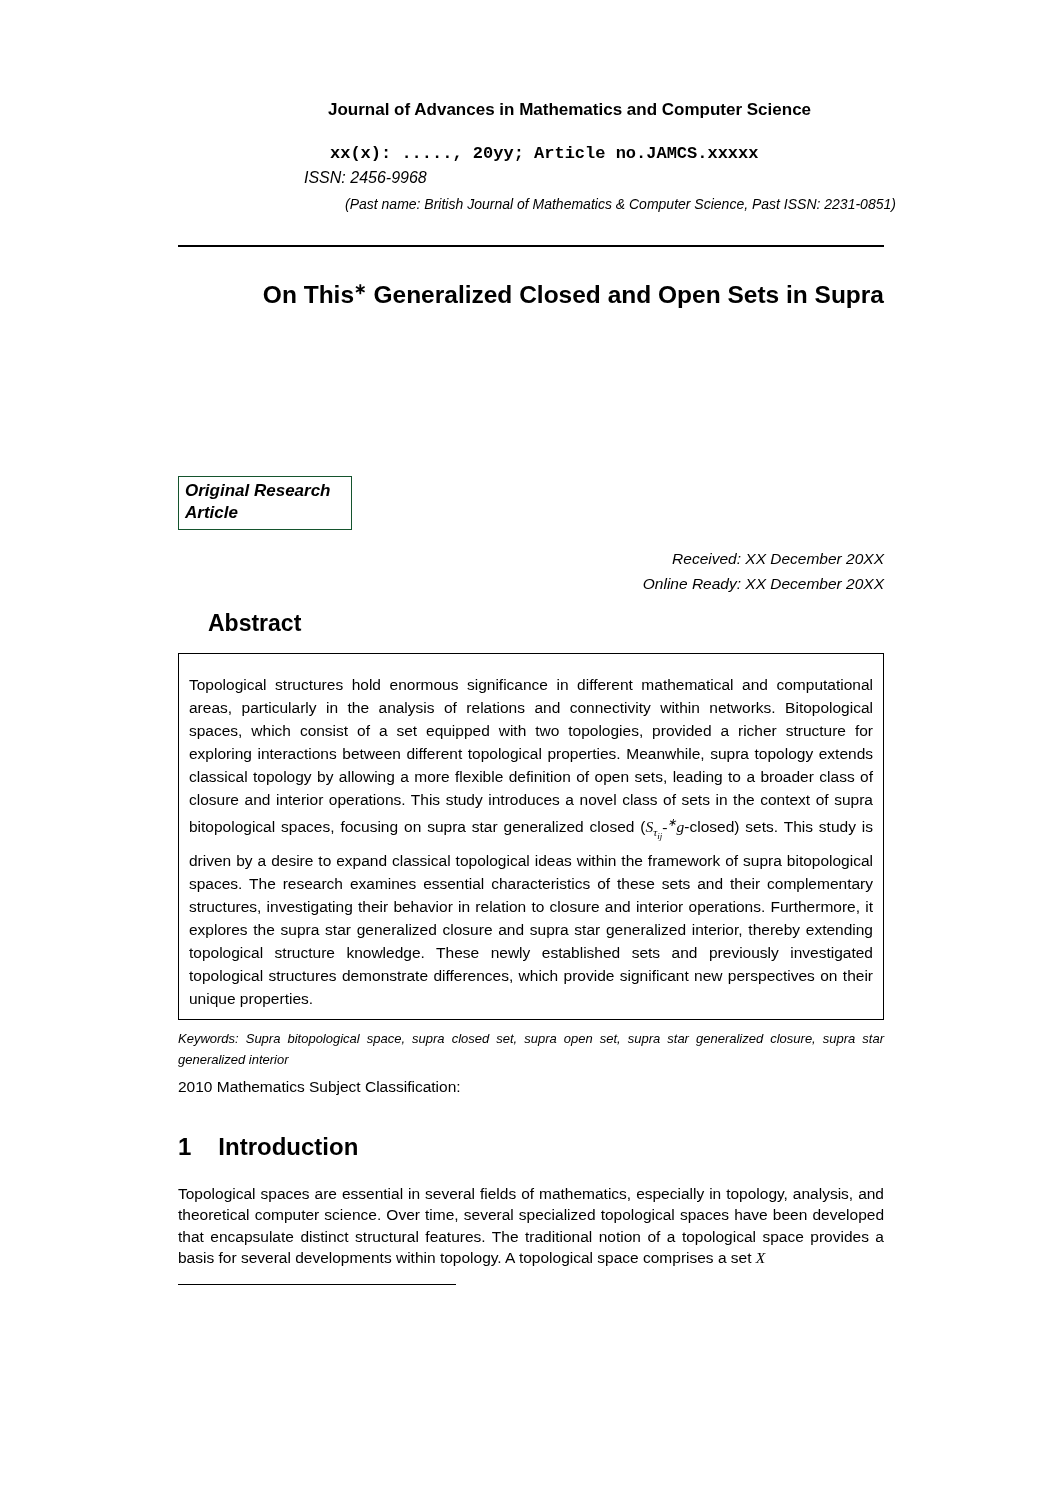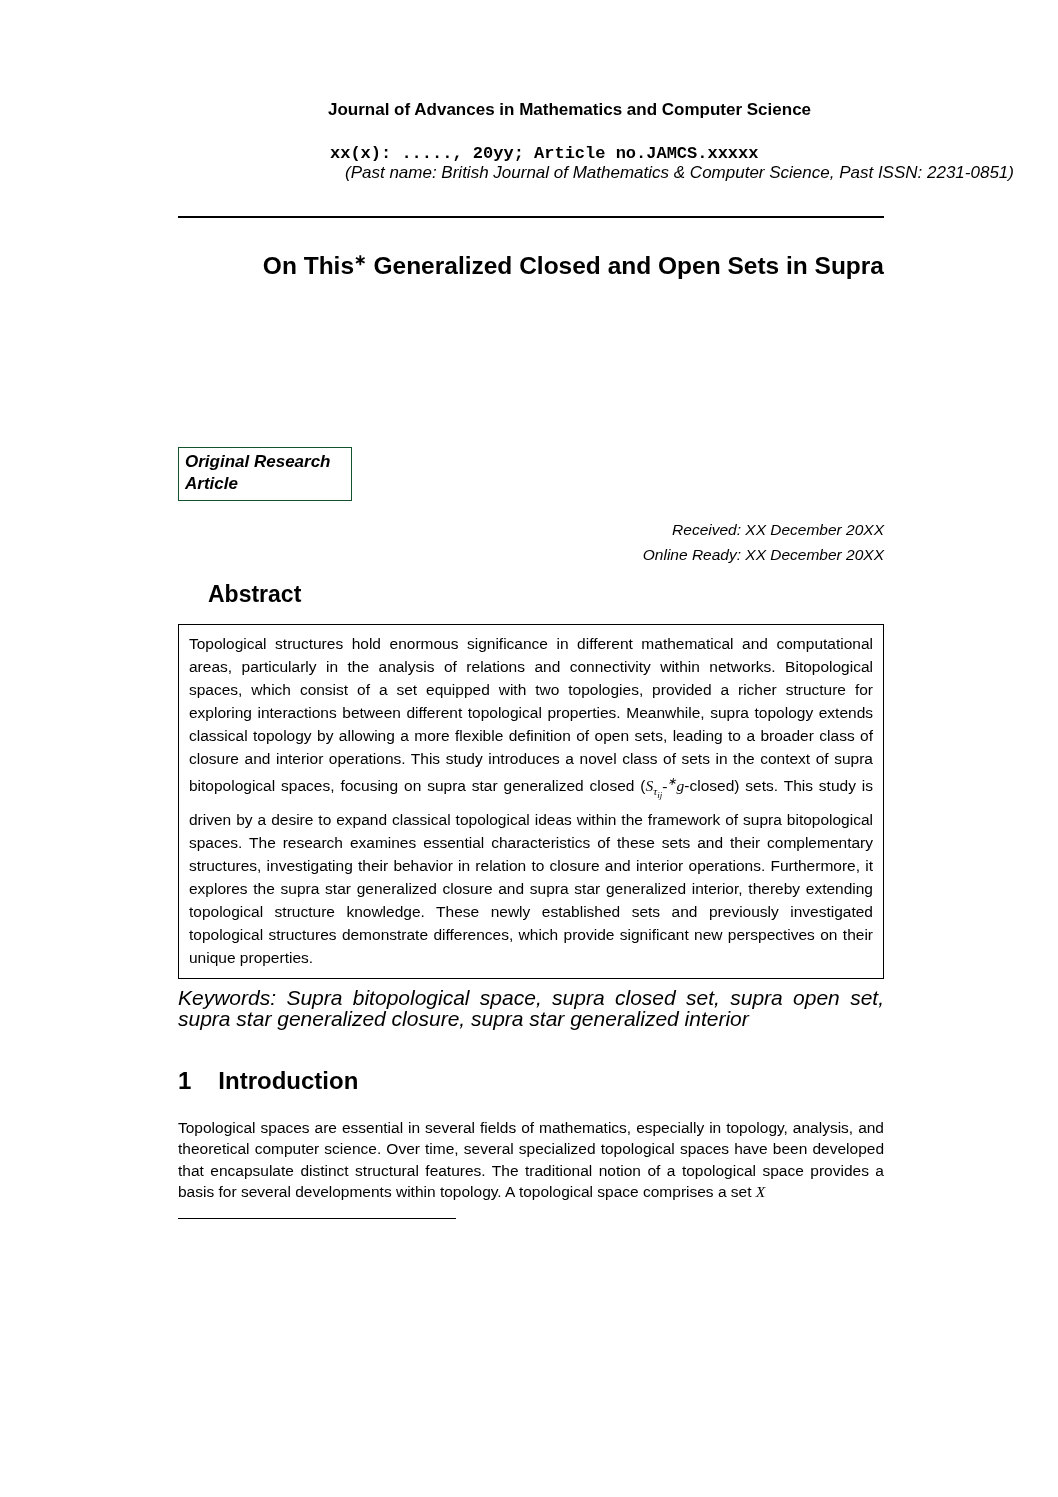--- a/index.html
+++ b/index.html
@@ -16,21 +16,21 @@
     position: relative;
     width: 1058px;
     height: 1246px;
     padding: 100px 174px 0 178px;
   }
 
   
   .hdr-journal { font-weight: bold; font-size: 17px; padding-left: 150px; white-space: nowrap; }
   .hdr-issue   { font-weight: bold; font-size: 17px; padding-left: 152px; margin-top: 24px; white-space: nowrap; font-family: Liberation Mono, monospace; }
   .hdr-issn    { font-style: italic; font-size: 16px; padding-left: 126px; margin-top: 6px; white-space: nowrap; }
-  .hdr-past    { font-style: italic; font-size: 17px; padding-left: 167px; white-space: nowrap; }
+  .hdr-past    { font-style: italic; font-size: 14px; padding-left: 167px; margin-top: 9px; white-space: nowrap; }
   .header-rule { border: none; border-top: 2px solid #000; margin-top: 33px; }
 
   
   .paper-title {
     margin-top: 27px;
     text-align: right;
     font-weight: bold;
     font-size: 24.5px;
     line-height: 30px;
   }
@@ -61,38 +61,38 @@
   
   .abstract-heading {
     margin-top: 14px;
     margin-left: 30px;
     font-weight: bold;
     font-size: 23px;
   }
   .abstract-box {
     margin-top: 16px;
     border: 1.5px solid #000;
-    padding: 7px 10px 9px 10px;
+    padding: 19px 10px 9px 10px;
     font-size: 15.5px;
     line-height: 23px;
     text-align: justify;
   }
   .math {
     font-family: "Liberation Serif", serif;
     font-style: italic;
   }
   .math sub { font-size: 11px; }
   .math sub sub { font-size: 9px; }
   .math sup { font-size: 11px; }
 
   
   .keywords {
     margin-top: 8px;
     font-style: italic;
-    font-size: 21px;
+    font-size: 13px;
     line-height: 21.5px;
     text-align: justify;
   }
   .msc { margin-top: 7px; font-size: 15.5px; }
 
   
   .section-heading { margin-top: 37px; font-weight: bold; font-size: 24px; }
   .section-heading .sec-num { display: inline-block; margin-right: 27px; }
 
   .body-par {
@@ -112,20 +112,21 @@
 </style>
 </head>
 <body>
 
 <div class="page">
 
   
   <div>
     <div class="hdr-journal">Journal of Advances in Mathematics and Computer Science</div>
     <div class="hdr-issue">xx(x): ....., 20yy; Article no.JAMCS.xxxxx</div>
+    <div class="hdr-issn">ISSN: 2456-9968</div>
     <div class="hdr-past">(Past name: British Journal of Mathematics &amp; Computer Science, Past ISSN: 2231-0851)</div>
   </div>
 
   <hr class="header-rule">
 
   
   <h1 class="paper-title"><span><span>On This</span><sup>∗</sup><span> Generalized Closed and Open Sets in Supra</span></span><br></h1>
 
   
   <div class="article-type-box">
@@ -143,20 +144,21 @@
   <h2 class="abstract-heading">Abstract</h2>
 
   <div class="abstract-box">
     <span>Topological structures hold enormous significance in different mathematical and computational areas, particularly in the analysis of relations and connectivity within networks. Bitopological spaces, which consist of a set equipped with two topologies, provided a richer structure for exploring interactions between different topological properties. Meanwhile, supra topology extends classical topology by allowing a more flexible definition of open sets, leading to a broader class of closure and interior operations. This study introduces a novel class of sets in the context of supra bitopological spaces, focusing on supra star generalized closed (</span><span class="math"><span>S</span><sub><span>τ</span><sub>ij</sub></sub><span>-</span><sup>∗</sup><span>g</span></span><span>-closed) sets. This study is driven by a desire to expand classical topological ideas within the framework of supra bitopological spaces. The research examines essential characteristics of these sets and their complementary structures, investigating their behavior in relation to closure and interior operations. Furthermore, it explores the supra star generalized closure and supra star generalized interior, thereby extending topological structure knowledge. These newly established sets and previously investigated topological structures demonstrate differences, which provide significant new perspectives on their unique properties.</span>
   </div>
 
   
   <div class="keywords">Keywords: Supra bitopological space, supra closed set, supra open set, supra star generalized closure, supra star generalized interior</div>
 
   
+  <div class="msc">2010 Mathematics Subject Classification:</div>
 
   
   <h2 class="section-heading"><span class="sec-num">1</span><span>Introduction</span></h2>
 
   <p class="body-par"><span>Topological spaces are essential in several fields of mathematics, especially in topology, analysis, and theoretical computer science. Over time, several specialized topological spaces have been developed that encapsulate distinct structural features. The traditional notion of a topological space provides a basis for several developments within topology. A topological space comprises a set </span><span class="math">X</span></p>
 
   <hr class="footnote-rule">
 
 </div>
 

